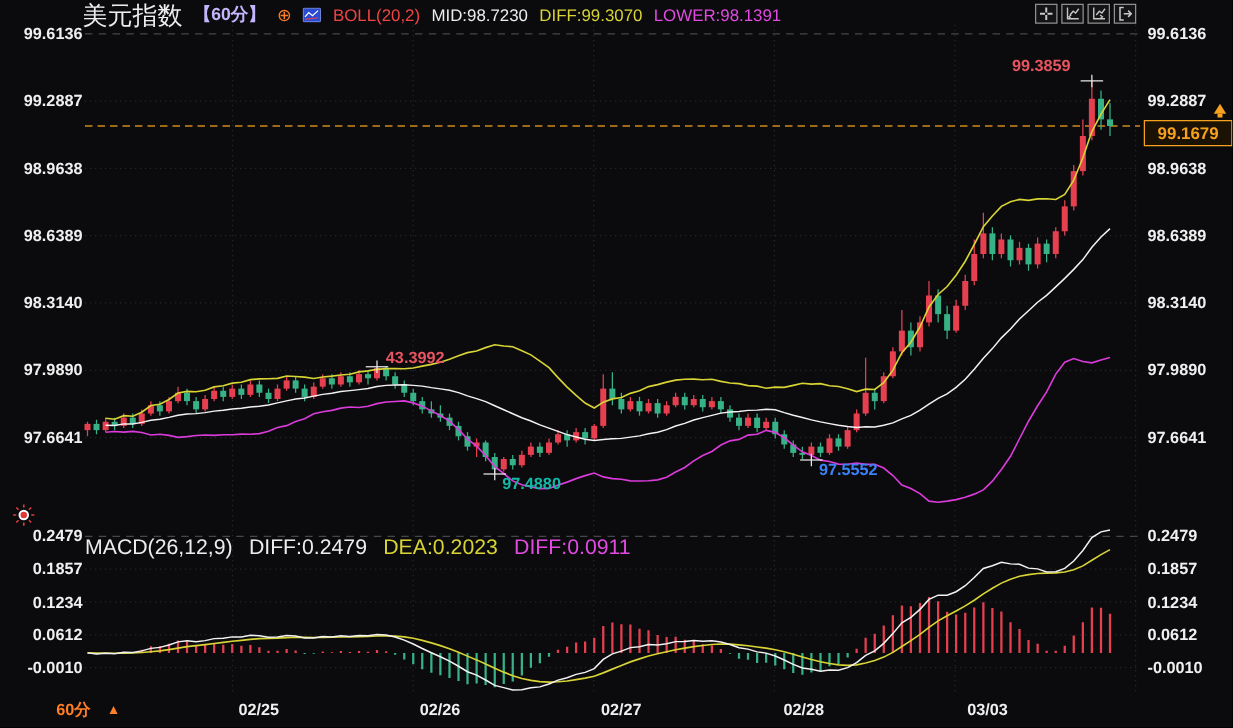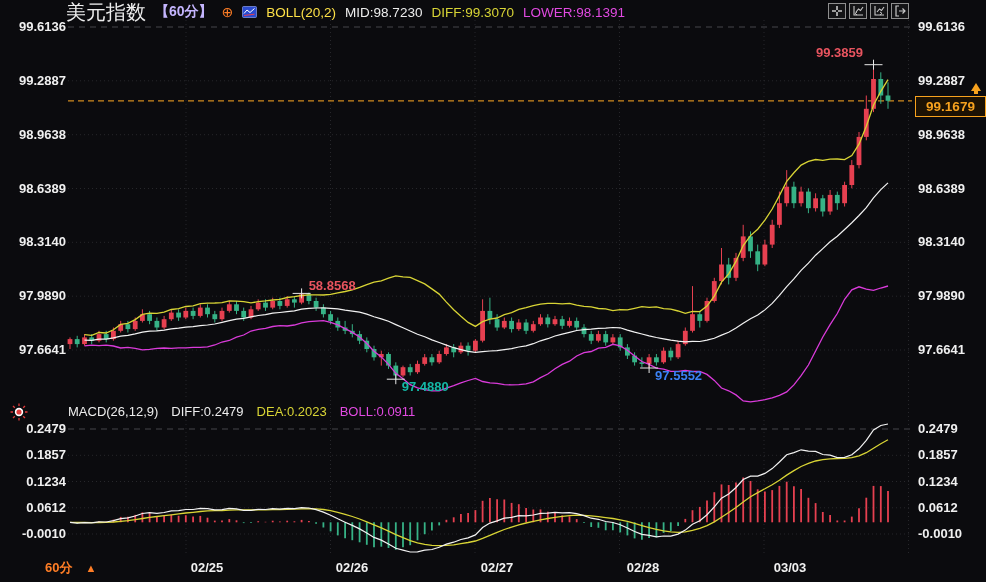--- a/index.html
+++ b/index.html
@@ -5,35 +5,35 @@
   html,body{margin:0;padding:0;background:#000;}
   .screen{position:relative;width:986px;height:582px;background:#0b0b0e;overflow:hidden;
           font-family:"Liberation Sans",sans-serif;-webkit-font-smoothing:antialiased;}
   svg.chart{position:absolute;left:0;top:0;}
   
   .hdr{position:absolute;left:66px;top:2px;height:20px;display:flex;align-items:center;gap:9px;
        font-size:13.5px;color:#ededed;white-space:nowrap;z-index:5;}
   .hdr .sym{font-weight:400;font-size:20px;}
   .hdr .per{color:#c4b5fd;font-weight:700;font-size:14px;}
   .hdr .plus{color:#ff7e26;font-size:14px;line-height:14px;}
-  .hdr .dim{color:#fde047;}
+  .hdr .dim{color:#ef4444;}
   .yellow{color:#d8d435;}
   .magenta{color:#e24ae2;}
   
   .tools{position:absolute;top:3px;right:77px;display:flex;gap:3px;z-index:5;}
   .tbtn{width:18px;height:16px;border:1px solid #8f8f8f;background:#141416;display:flex;
         align-items:center;justify-content:center;box-sizing:border-box;}
   
   .axl{position:absolute;height:16px;line-height:16px;font-size:13px;font-weight:700;color:#f0f0f0;z-index:4;}
   .axl.left{left:0;width:66px;text-align:right;padding-right:1px;}
   .axl.right{left:918px;width:68px;text-align:left;}
   .datelbl{position:absolute;width:64px;text-align:center;font-size:13px;font-weight:700;color:#f0f0f0;
            top:560px;z-index:4;}
   
-  .macdhdr{position:absolute;left:68px;top:404px;display:flex;gap:13px;font-size:13px;color:#ededed;
+  .macdhdr{position:absolute;left:68px;top:428px;display:flex;gap:13px;font-size:17px;color:#ededed;
            white-space:nowrap;z-index:5;}
   
   .anno{position:absolute;font-size:13px;font-weight:700;z-index:6;white-space:nowrap;}
   
   .ptag{position:absolute;left:915px;top:96px;width:69px;height:19px;border:1px solid #f7a21e;
         background:#1c1204;color:#f7a21e;font-size:13.5px;font-weight:700;text-align:center;
         line-height:19px;z-index:7;}
   .parrow{position:absolute;left:971px;top:83px;width:0;height:0;z-index:7;
           border-left:5px solid transparent;border-right:5px solid transparent;
           border-bottom:8px solid #f7a21e;}
@@ -480,21 +480,21 @@
         <path d="M5 1H2v10h3"></path>
           <path d="M5 6h6 M8.5 3.5L11 6 8.5 8.5"></path>
         </svg>
     </span>
   </div>
 
   <div class="macdhdr">
     <span>MACD(26,12,9)</span>
     <span>DIFF:0.2479</span>
     <span class="yellow">DEA:0.2023</span>
-    <span class="magenta">BOLL:0.0911</span>
+    <span class="magenta">DIFF:0.0911</span>
   </div>
 
   <div class="ptag">99.1679</div>
   <span class="parrow">
       <i></i>
     </span>
 
   <span class="sicon">
     <svg width="20" height="20" viewBox="0 0 20 20">
       <g stroke="#e03b3b" stroke-width="1.3">
@@ -533,19 +533,19 @@
       <div class="axl right" style="top: 473.5px;">0.1234</div>
       <div class="axl left" style="top: 499.75px;">0.0612</div>
       <div class="axl right" style="top: 499.75px;">0.0612</div>
       <div class="axl left" style="top: 526px;">-0.0010</div>
       <div class="axl right" style="top: 526px;">-0.0010</div>
       <div class="datelbl" style="left: 175px;">02/25</div>
       <div class="datelbl" style="left: 320px;">02/26</div>
       <div class="datelbl" style="left: 465px;">02/27</div>
       <div class="datelbl" style="left: 611px;">02/28</div>
       <div class="datelbl" style="left: 758px;">03/03</div>
-      <div class="anno" style="color: rgb(232, 84, 95); left: 809.522px; top: 44.7261px; width: 60px; text-align: center;">99.3859</div>
-      <div class="anno" style="color: rgb(232, 84, 95); left: 308.646px; top: 278.353px;">58.8568</div>
+      <div class="anno" style="color: rgb(232, 84, 95); left: 809.522px; top: 44.7261px; width: 60px; text-align: left;">99.3859</div>
+      <div class="anno" style="color: rgb(232, 84, 95); left: 308.646px; top: 278.353px;">43.3992</div>
       <div class="anno" style="color: #14b8a6; left: 401.752px; top: 379.177px;">97.4880</div>
       <div class="anno" style="color: #3b82f6; left: 655.115px; top: 368.043px;">97.5552</div>
     </div>
 
 </div>
 
 </body></html>

